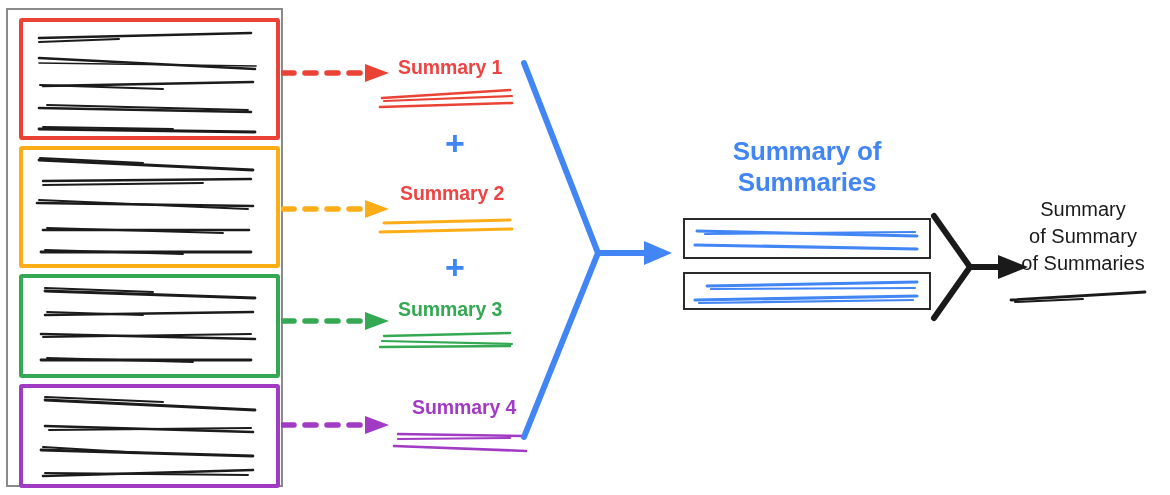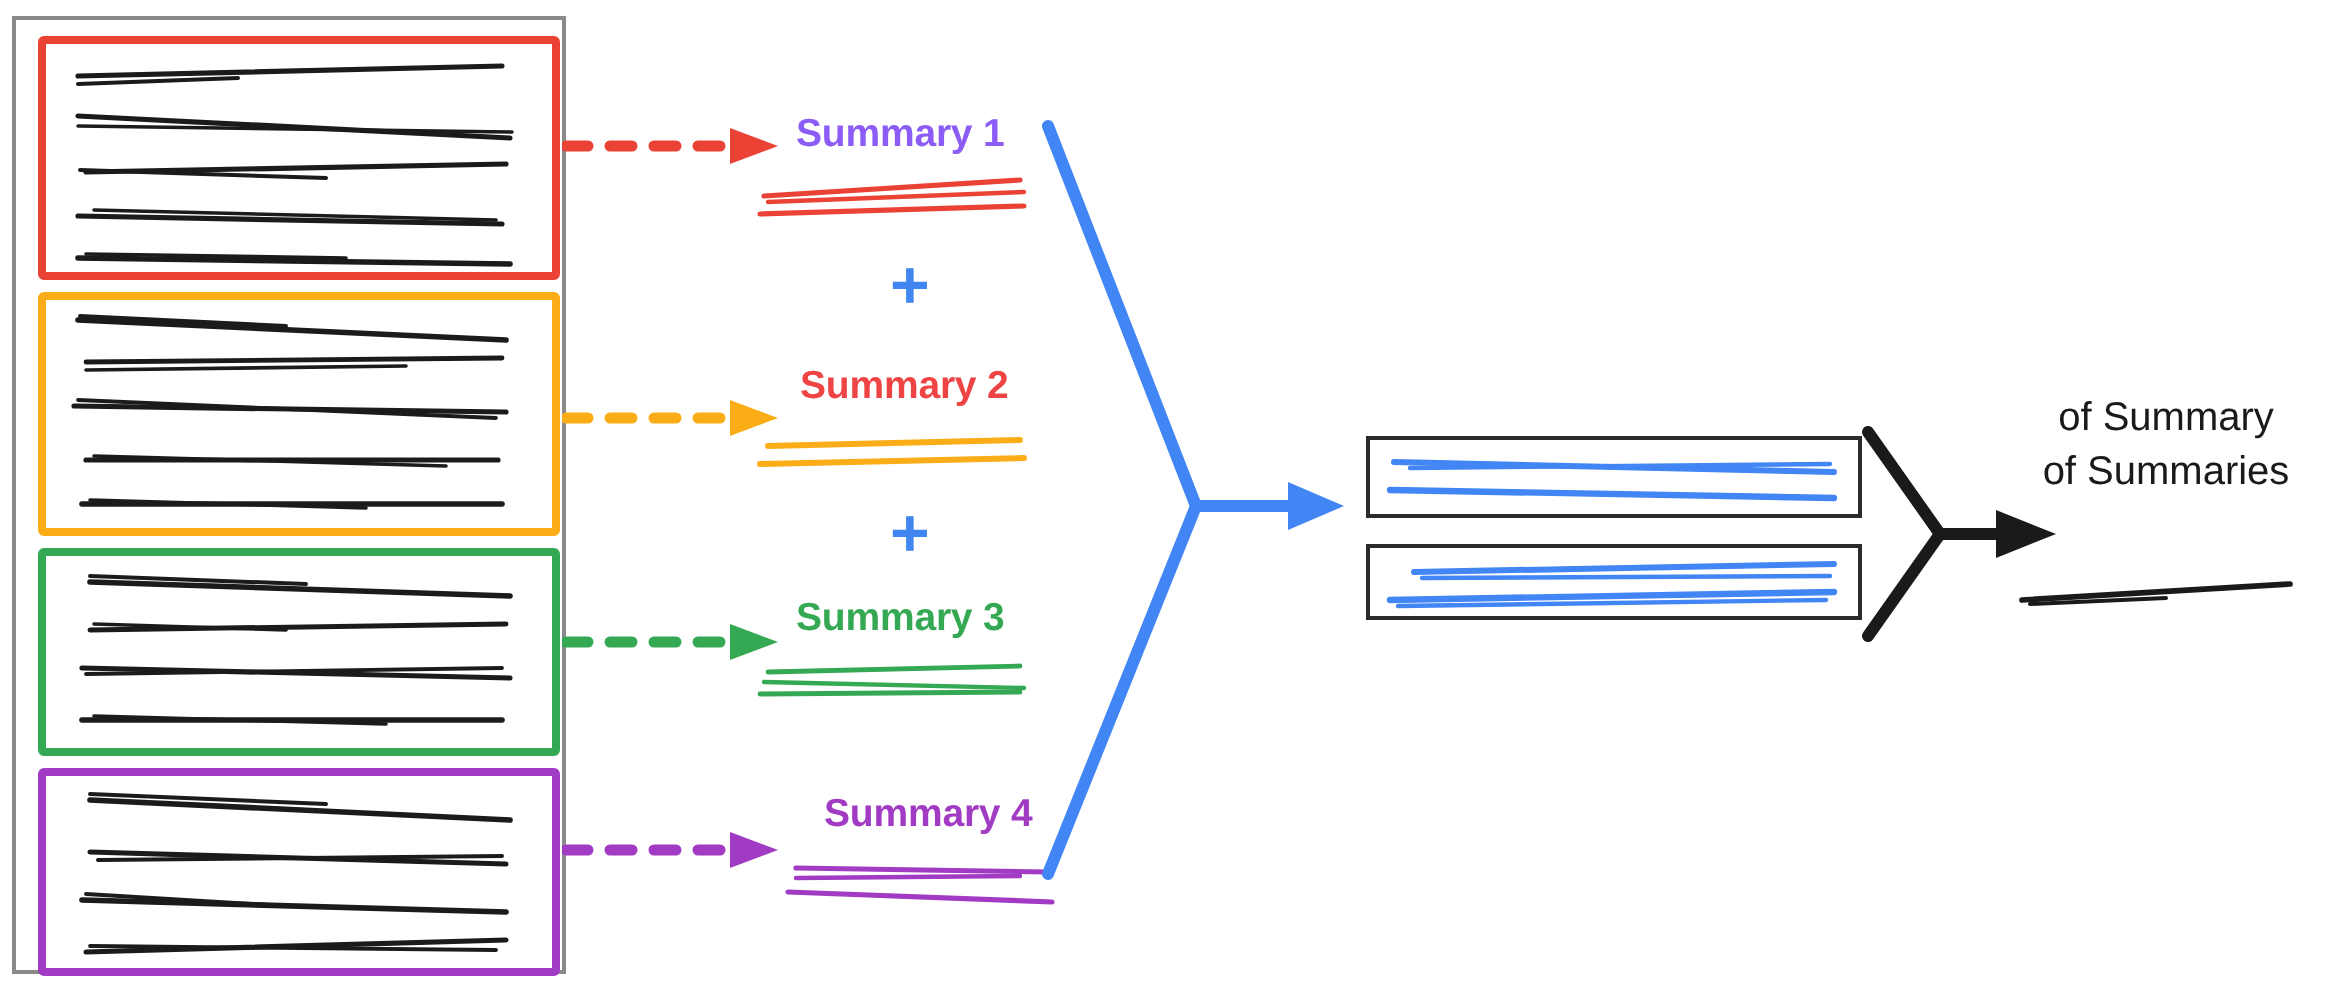--- a/index.html
+++ b/index.html
@@ -188,21 +188,21 @@
     <line x1="2" y1="11" x2="84" y2="11" stroke="#34a853" stroke-width="5.5" stroke-linecap="round" stroke-dasharray="11 11"></line>
     <polygon points="84,2 108,11 84,20" fill="#34a853"></polygon>
   </svg>
 
   <svg class="abs dash-arrow" style="left:281px;top:414px;" width="112" height="22">
     <line x1="2" y1="11" x2="84" y2="11" stroke="#a23bc4" stroke-width="5.5" stroke-linecap="round" stroke-dasharray="11 11"></line>
     <polygon points="84,2 108,11 84,20" fill="#a23bc4"></polygon>
   </svg>
 
   <div class="summary-block" style="left:398px;top:56px;">
-    <div class="summary-label" style="color:#8b5cf6;">Summary 1</div>
+    <div class="summary-label" style="color:#ef4444;">Summary 1</div>
     <svg width="140" height="34" style="display:block;margin-top:3px;margin-left:-20px;">
       <g stroke="#ea4335" fill="none" stroke-linecap="round">
         <path d="M4,16 L132,8" stroke-width="2.6"></path>
         <path d="M6,19 L134,14" stroke-width="2.2"></path>
         <path d="M2,25 L134,21" stroke-width="2.6"></path>
       </g>
     </svg>
   </div>
 
   <div class="plus-sign" style="left:445px;top:126px;">+</div>
@@ -243,20 +243,24 @@
 
   <svg class="abs" id="blue-funnel" width="160" height="390">
     <g stroke="#4285f4" fill="none" stroke-width="6" stroke-linecap="round" stroke-linejoin="round">
       <path d="M4,8 L78,198"></path>
       <path d="M4,382 L78,198"></path>
       <path d="M78,198 L128,198"></path>
     </g>
     <polygon points="124,186 152,198 124,210" fill="#4285f4"></polygon>
   </svg>
 
+  <div class="abs" id="sos-title">
+    <div>Summary of</div>
+    <div>Summaries</div>
+  </div>
 
   <div class="sos-box" style="top:218px;height:41px;">
     <svg width="244" height="37" style="display:block;">
       <g stroke="#4285f4" fill="none" stroke-linecap="round">
         <path d="M12,11 L232,16" stroke-width="3"></path>
         <path d="M20,14 L230,12" stroke-width="2.2"></path>
         <path d="M10,25 L232,29" stroke-width="3.2"></path>
       </g>
     </svg>
   </div>
@@ -275,20 +279,21 @@
   <svg class="abs" id="black-funnel" width="110" height="112">
     <g stroke="#1a1a1a" fill="none" stroke-width="6" stroke-linecap="round" stroke-linejoin="round">
       <path d="M4,4 L40,55"></path>
       <path d="M4,106 L40,55"></path>
       <path d="M40,55 L72,55"></path>
     </g>
     <polygon points="68,43 98,55 68,67" fill="#1a1a1a"></polygon>
   </svg>
 
   <div class="abs" id="final-title">
+    <div>Summary</div>
     <div>of Summary</div>
     <div>of Summaries</div>
   </div>
 
   <svg class="abs" id="final-scribble" width="150" height="22">
     <g stroke="#1a1a1a" fill="none" stroke-linecap="round">
       <path d="M8,14 L142,6" stroke-width="2.8"></path>
       <path d="M12,16 L80,13" stroke-width="2"></path>
     </g>
   </svg>

